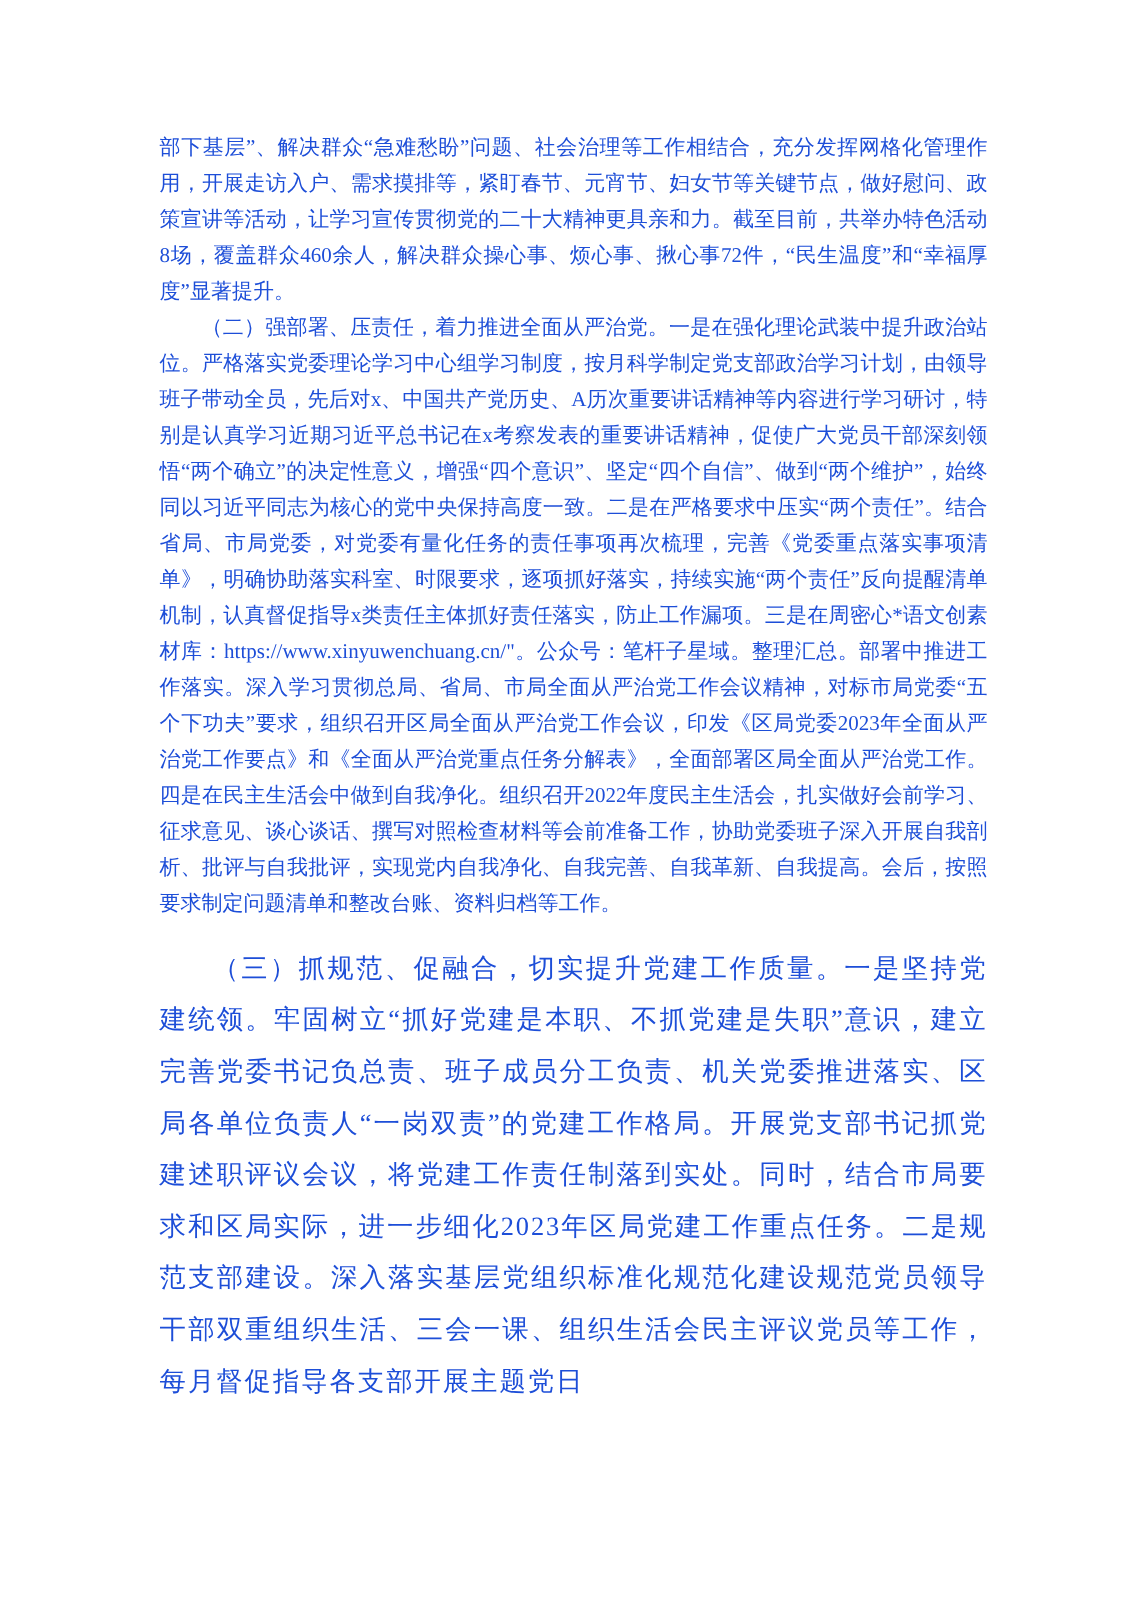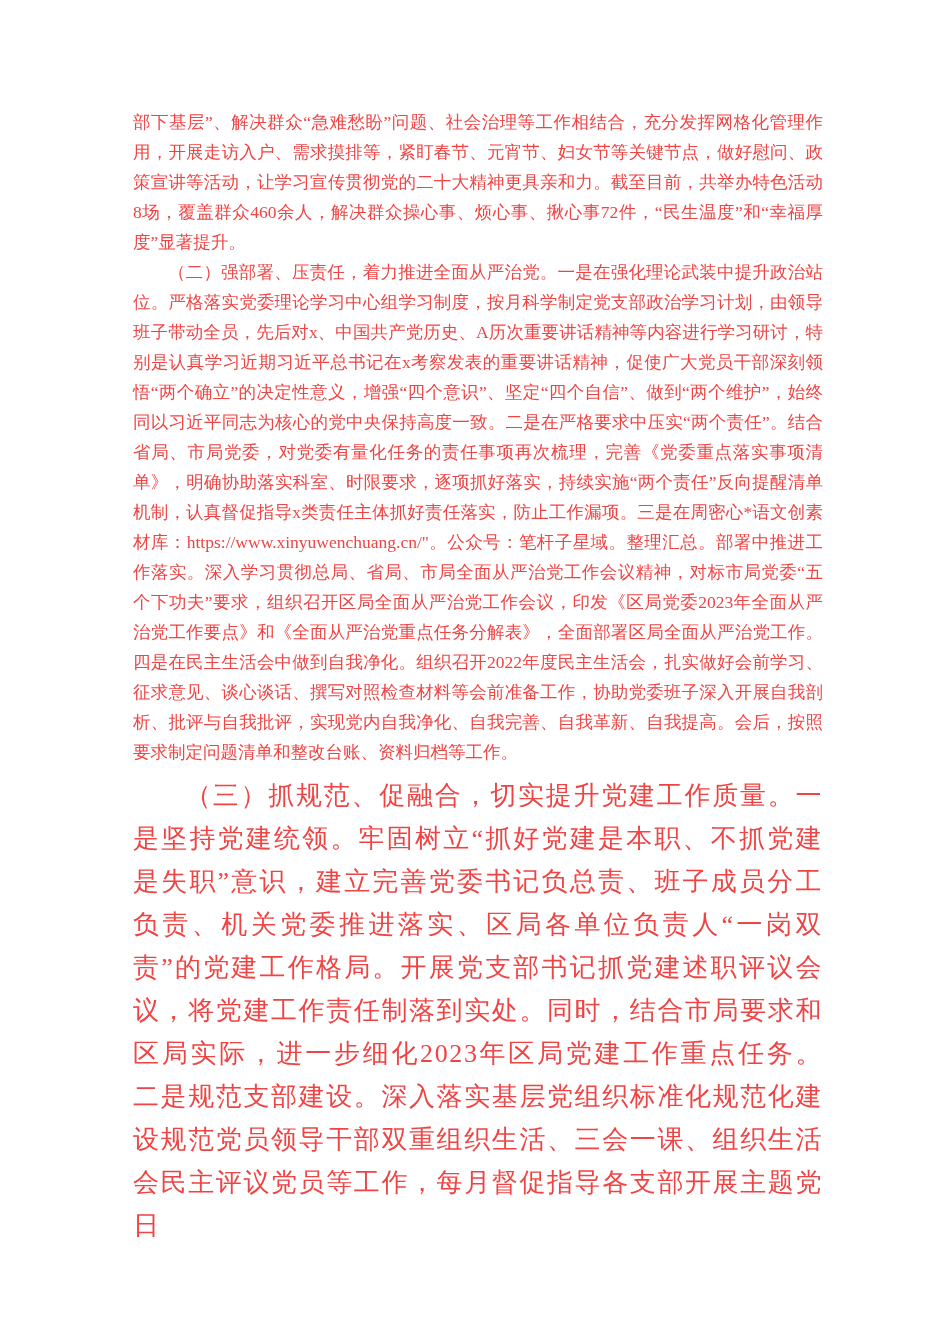--- a/index.html
+++ b/index.html
@@ -10,38 +10,38 @@
   .page {
     position: relative;
     width: 950px;
     height: 1344px;
     margin: 0 auto;
     background: #ffffff;
     box-sizing: border-box;
     padding: 107px 127px 0 133px;
     overflow: hidden;
     font-family: "Liberation Serif", "DejaVu Serif", serif;
-    color: #ef4444;
+    color: #1d4ed8;
   }
   .para {
     margin: 0;
     padding: 0;
     text-align: justify;
     text-justify: inter-ideograph;
   }
   .body-small {
     font-size: 17.5px;
     line-height: 30px;
     letter-spacing: 0;
   }
   .body-large {
-    font-size: 26px;
+    font-size: 22px;
     line-height: 43px;
     letter-spacing: 1.6px;
-    margin-top: 7px;
+    margin-top: 18px;
   }
   .indent {
     text-indent: 2em;
   }
   .no-indent {
     text-indent: 0;
   }
 </style>
 </head>
 <body>

